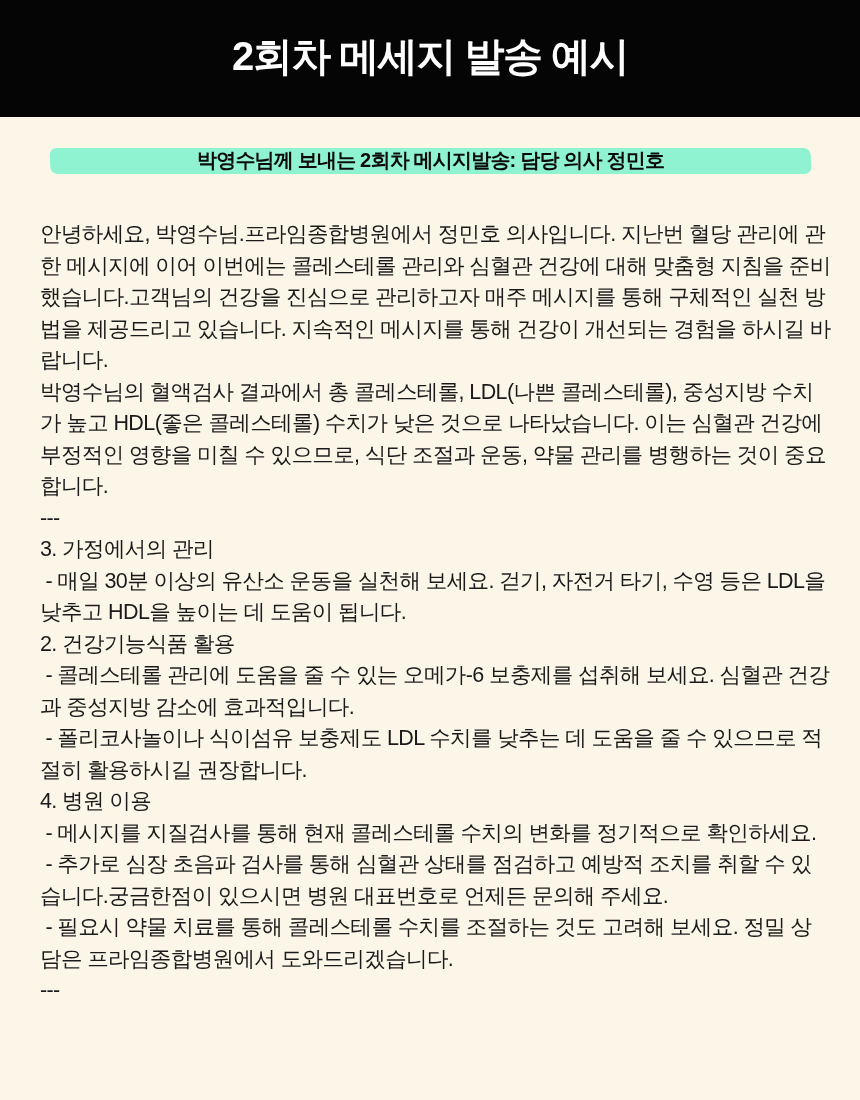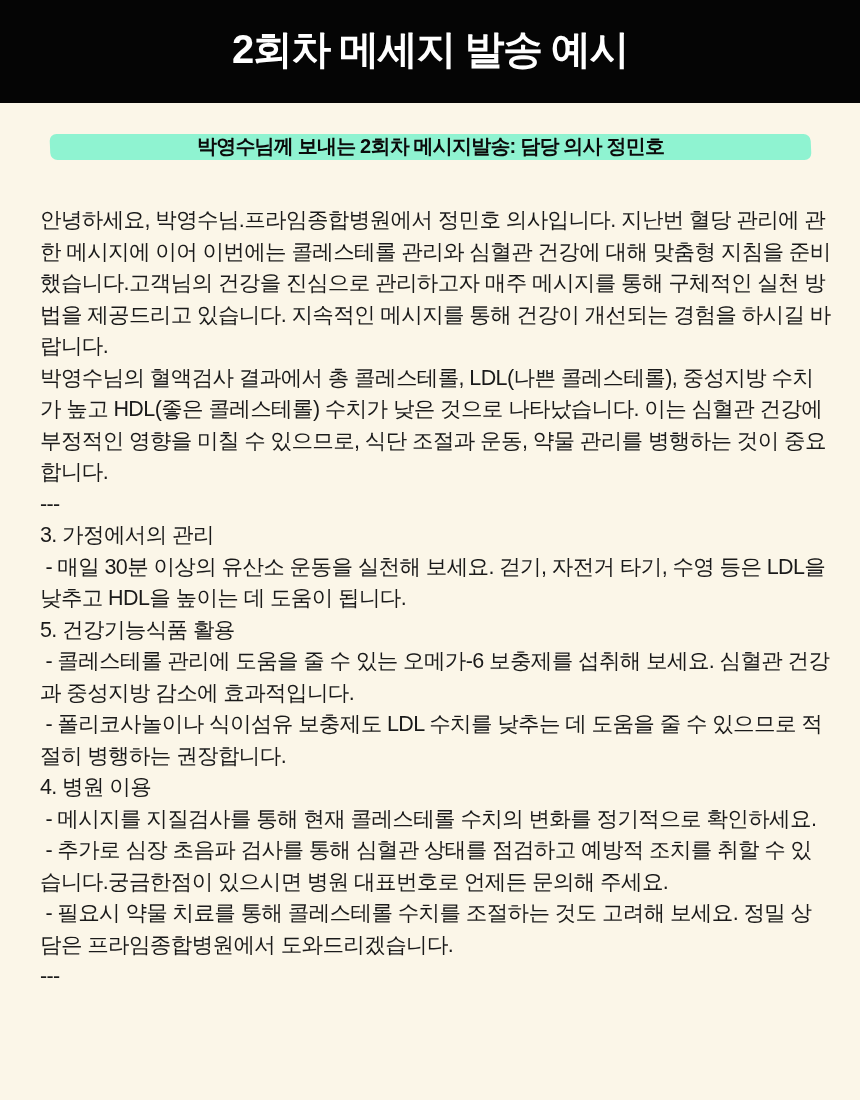--- a/index.html
+++ b/index.html
@@ -8,21 +8,21 @@
     height: 1100px;
     font-family: "Liberation Sans", "DejaVu Sans", sans-serif;
     overflow: hidden;
   }
   .page {
     position: relative;
     width: 860px;
     height: 1100px;
   }
   .header {
-    height: 103px;
+    height: 117px;
     display: flex;
     align-items: center;
     justify-content: center;
   }
   .header-title {
     font-size: 40px;
     font-weight: 800;
     letter-spacing: -1.5px;
     margin: 0;
     padding-bottom: 4px;
@@ -76,22 +76,22 @@
       <span class="subtitle-text" style="color: rgb(11, 11, 11);">박영수님께 보내는 2회차 메시지발송: 담당 의사 정민호</span>
     </div>
   </div>
 
   <div class="message" style="color: rgb(26, 26, 26);">
       <div class="msg-line">안녕하세요, 박영수님.프라임종합병원에서 정민호 의사입니다. 지난번 혈당 관리에 관한 메시지에 이어 이번에는 콜레스테롤 관리와 심혈관 건강에 대해 맞춤형 지침을 준비했습니다.고객님의 건강을 진심으로 관리하고자 매주 메시지를 통해 구체적인 실천 방법을 제공드리고 있습니다. 지속적인 메시지를 통해 건강이 개선되는 경험을 하시길 바랍니다.</div>
       <div class="msg-line">박영수님의 혈액검사 결과에서 총 콜레스테롤, LDL(나쁜 콜레스테롤), 중성지방 수치가 높고 HDL(좋은 콜레스테롤) 수치가 낮은 것으로 나타났습니다. 이는 심혈관 건강에 부정적인 영향을 미칠 수 있으므로, 식단 조절과 운동, 약물 관리를 병행하는 것이 중요합니다.</div>
       <div class="msg-line">---</div>
       <div class="msg-line">3. 가정에서의 관리</div>
       <div class="msg-line"> - 매일 30분 이상의 유산소 운동을 실천해 보세요. 걷기, 자전거 타기, 수영 등은 LDL을 낮추고 HDL을 높이는 데 도움이 됩니다.</div>
-      <div class="msg-line">5. 건강기능식품 활용</div>
+      <div class="msg-line">2. 건강기능식품 활용</div>
       <div class="msg-line"> - 콜레스테롤 관리에 도움을 줄 수 있는 오메가-6 보충제를 섭취해 보세요. 심혈관 건강과 중성지방 감소에 효과적입니다.</div>
-      <div class="msg-line"> - 폴리코사놀이나 식이섬유 보충제도 LDL 수치를 낮추는 데 도움을 줄 수 있으므로 적절히 병행하는 권장합니다.</div>
+      <div class="msg-line"> - 폴리코사놀이나 식이섬유 보충제도 LDL 수치를 낮추는 데 도움을 줄 수 있으므로 적절히 활용하시길 권장합니다.</div>
       <div class="msg-line">4. 병원 이용</div>
       <div class="msg-line"> - 메시지를 지질검사를 통해 현재 콜레스테롤 수치의 변화를 정기적으로 확인하세요.</div>
       <div class="msg-line"> - 추가로 심장 초음파 검사를 통해 심혈관 상태를 점검하고 예방적 조치를 취할 수 있습니다.궁금한점이 있으시면 병원 대표번호로 언제든 문의해 주세요.</div>
       <div class="msg-line"> - 필요시 약물 치료를 통해 콜레스테롤 수치를 조절하는 것도 고려해 보세요. 정밀 상담은 프라임종합병원에서 도와드리겠습니다.</div>
       <div class="msg-line">---</div>
     </div>
 </div>
 
 </body></html>

